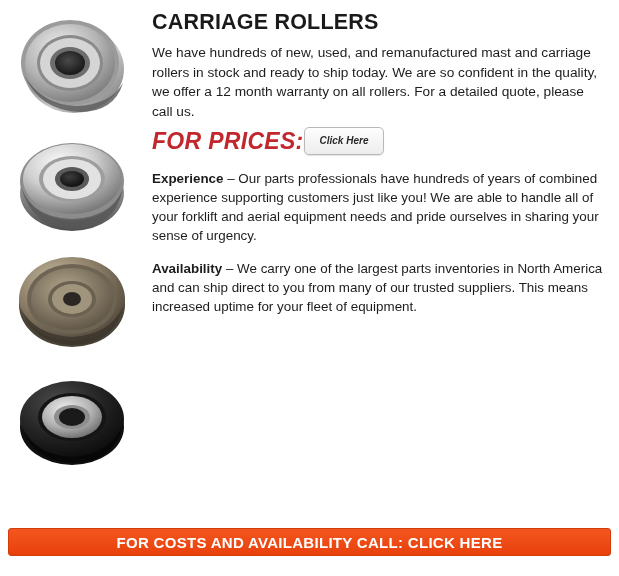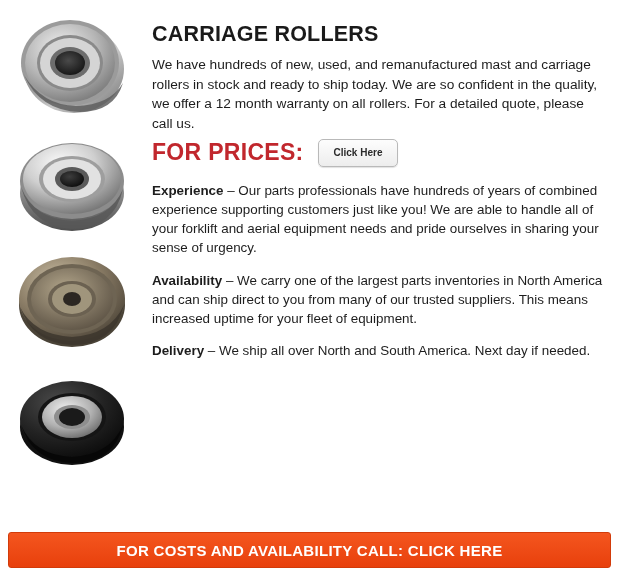--- a/index.html
+++ b/index.html
@@ -32,40 +32,40 @@
   }
   .roller-cell {
     width: 148px;
     height: 118px;
     display: flex;
     align-items: center;
     justify-content: center;
   }
   .content {
     flex: 1 1 auto;
-    padding: 20px 14px 0 4px;
+    padding: 8px 14px 0 4px;
   }
   h1.title {
     font-size: 21.5px;
     font-weight: bold;
     color: #1a1a1a;
     margin: 2px 0 8px 0;
     letter-spacing: 0.2px;
   }
   p.intro {
     font-size: 13.7px;
     line-height: 1.43;
     margin: 0 0 6px 0;
     color: #1d1d1d;
   }
   .prices-row {
     display: flex;
-    align-items: flex-start;
-    gap: 14px;
+    align-items: center;
     margin: 2px 0 14px 0;
+    font-style: italic;
   }
   .prices-label {
     font-size: 23px;
     font-weight: bold;
     color: #c1272d;
     letter-spacing: 0.3px;
   }
   .click-here-btn {
     display: inline-block;
     background: linear-gradient(#fdfdfd, #ededed);
@@ -83,22 +83,22 @@
     font-size: 13.4px;
     line-height: 1.42;
     margin: 8px 0 13px 0;
     color: #1d1d1d;
   }
   .feature b { font-weight: bold; }
   .footer-bar {
     position: absolute;
     left: 8px;
     right: 8px;
-    bottom: 8px;
-    height: 36px;
+    bottom: 20px;
+    height: 28px;
     background: linear-gradient(#f4561f, #e8400c);
     border: 1px solid #d23b0a;
     border-radius: 3px;
     display: flex;
     align-items: center;
     justify-content: center;
     cursor: pointer;
   }
   .footer-bar span {
     color: #ffffff;
@@ -236,23 +236,20 @@
 
       <p class="feature">
         <b>Experience</b><span> – Our parts professionals have hundreds of years of combined experience supporting customers just like you!  We are able to handle all of your forklift and aerial equipment needs and pride ourselves in sharing your sense of urgency.</span>
       </p>
 
       <p class="feature">
         <b>Availability</b><span> – We carry one of the largest parts inventories in North America and can ship direct to you from many of our trusted suppliers. This means increased uptime for your fleet of equipment.</span>
       </p>
 
 
-      <p class="feature">
-        <b>Delivery</b><span> – We ship all over North and South America.  Next day if needed.</span>
-      </p>
 
     </div>
 
   </div>
 
   <div class="footer-bar">
     <span>FOR COSTS AND AVAILABILITY CALL: CLICK HERE</span>
   </div>
 </div>
 

